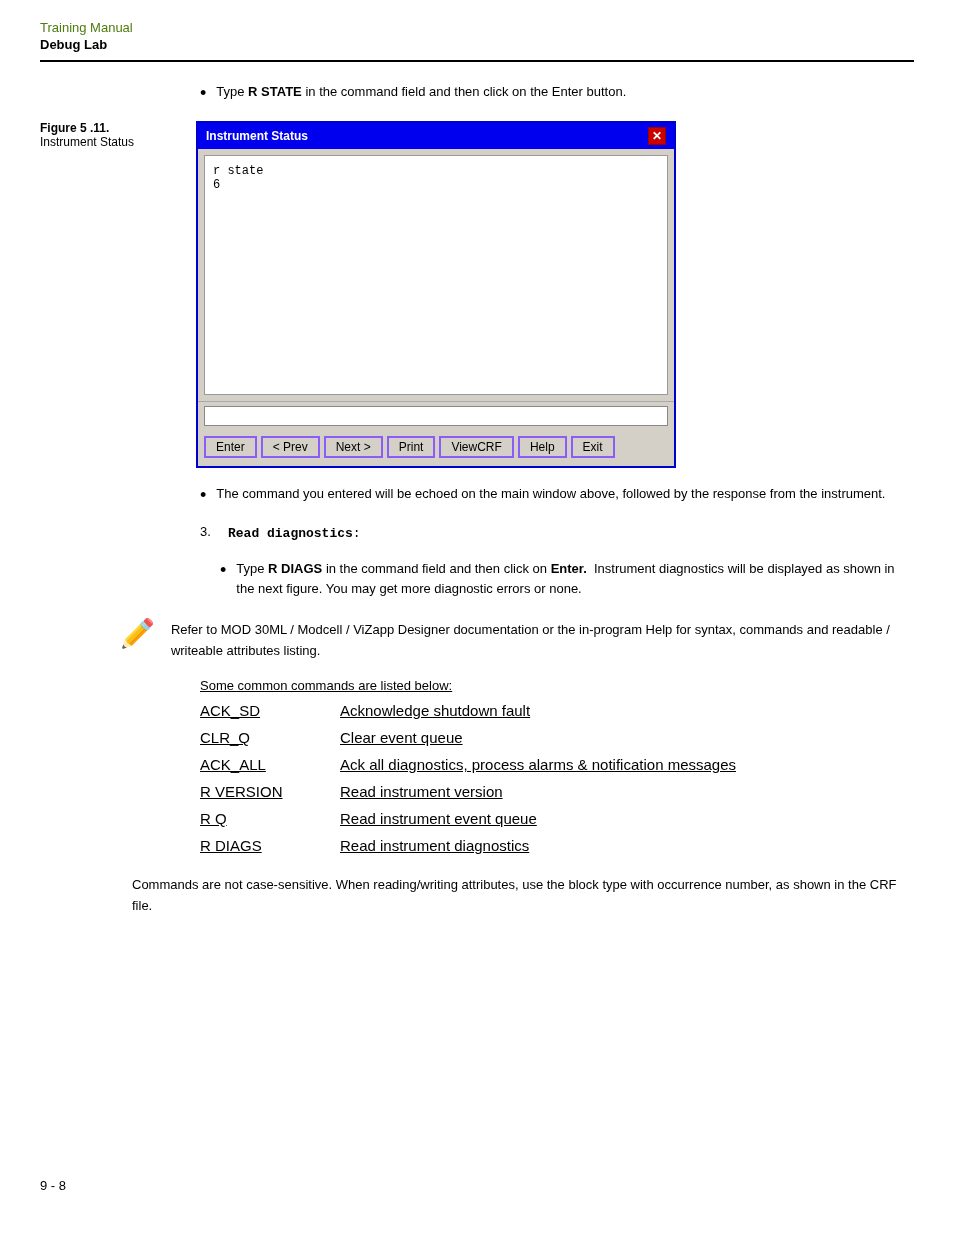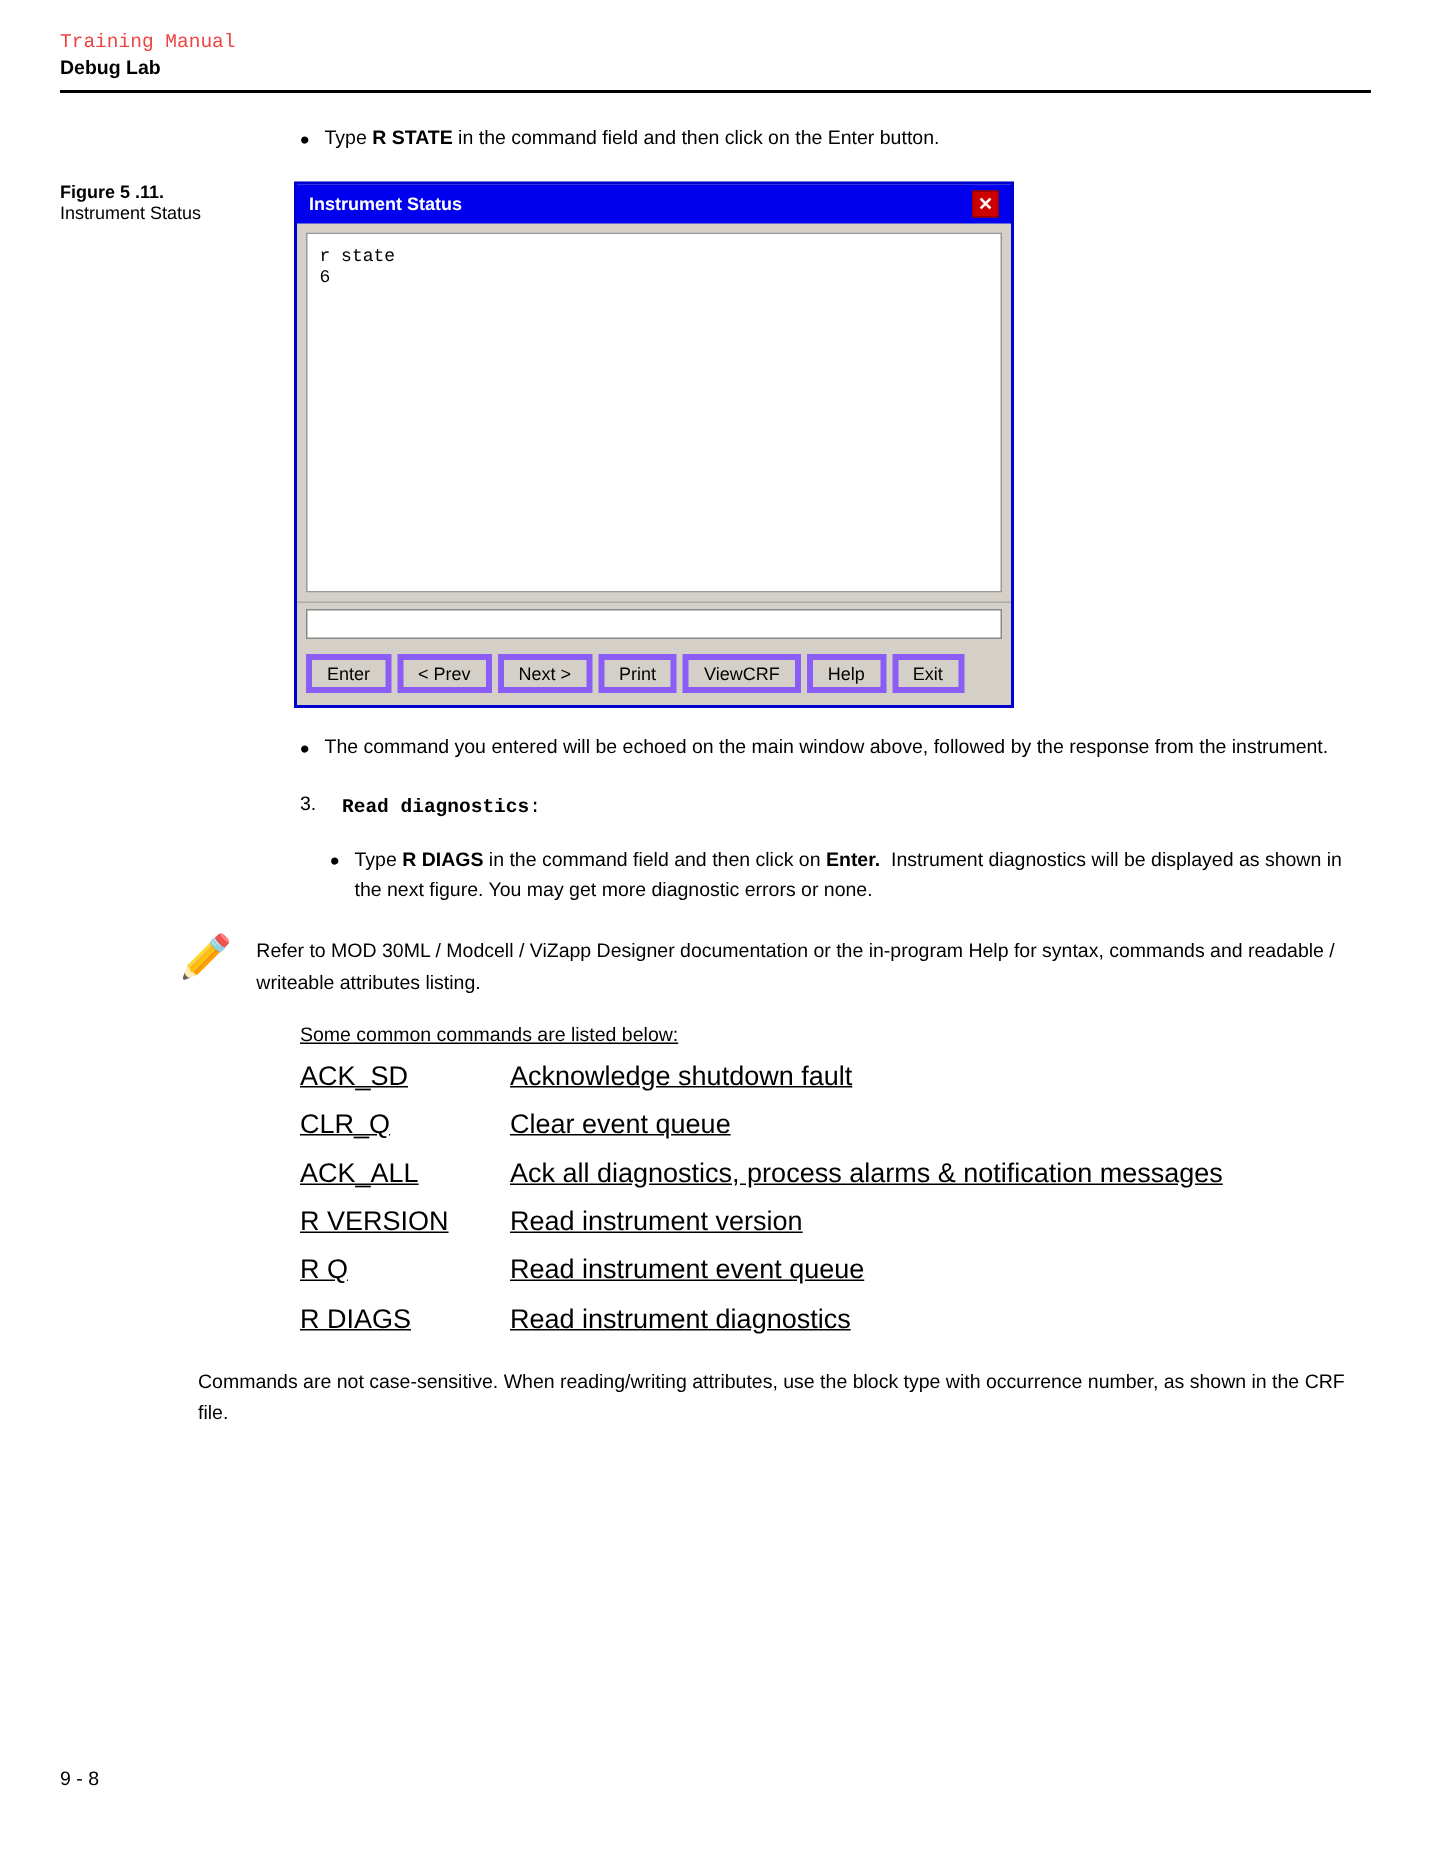--- a/index.html
+++ b/index.html
@@ -10,22 +10,21 @@
       color: #000;
       width: 954px;
       min-height: 1235px;
       padding: 20px 40px 40px 40px;
     }
     .doc-header {
       margin-bottom: 4px;
     }
     .doc-title {
       font-size: 13px;
-      color: #ef4444;
-      font-family: Liberation Mono, monospace;
+      color: #4d7c0f;
     }
     .doc-subtitle {
       font-size: 13px;
       font-weight: bold;
       margin-top: 2px;
     }
     .divider {
       border: none;
       border-top: 2px solid #000;
       margin: 8px 0 20px 0;
@@ -117,21 +116,21 @@
       font-size: 12px;
       padding: 1px 3px;
     }
     .instrument-buttons {
       display: flex;
       gap: 4px;
       padding: 6px 6px 8px 6px;
       background: #d4d0c8;
     }
     .inst-btn {
-      border: 4px solid #8b5cf6;
+      border: 2px solid #8b5cf6;
       background: #d4d0c8;
       padding: 2px 10px;
       font-size: 12px;
       cursor: pointer;
       font-family: Arial, sans-serif;
     }
     
     .numbered-item {
       display: flex;
       align-items: flex-start;
@@ -171,21 +170,21 @@
       text-decoration: underline;
     }
     .commands-intro {
       font-size: 13px;
       margin-bottom: 4px;
     }
     .commands-table {
       display: grid;
       grid-template-columns: 140px 1fr;
       gap: 0;
-      font-size: 18px;
+      font-size: 15px;
       line-height: 1.8;
     }
     .cmd-cell {
       font-family: Arial, sans-serif;
     }
     
     .bottom-para {
       margin-left: 92px;
       font-size: 13px;
       line-height: 1.6;

